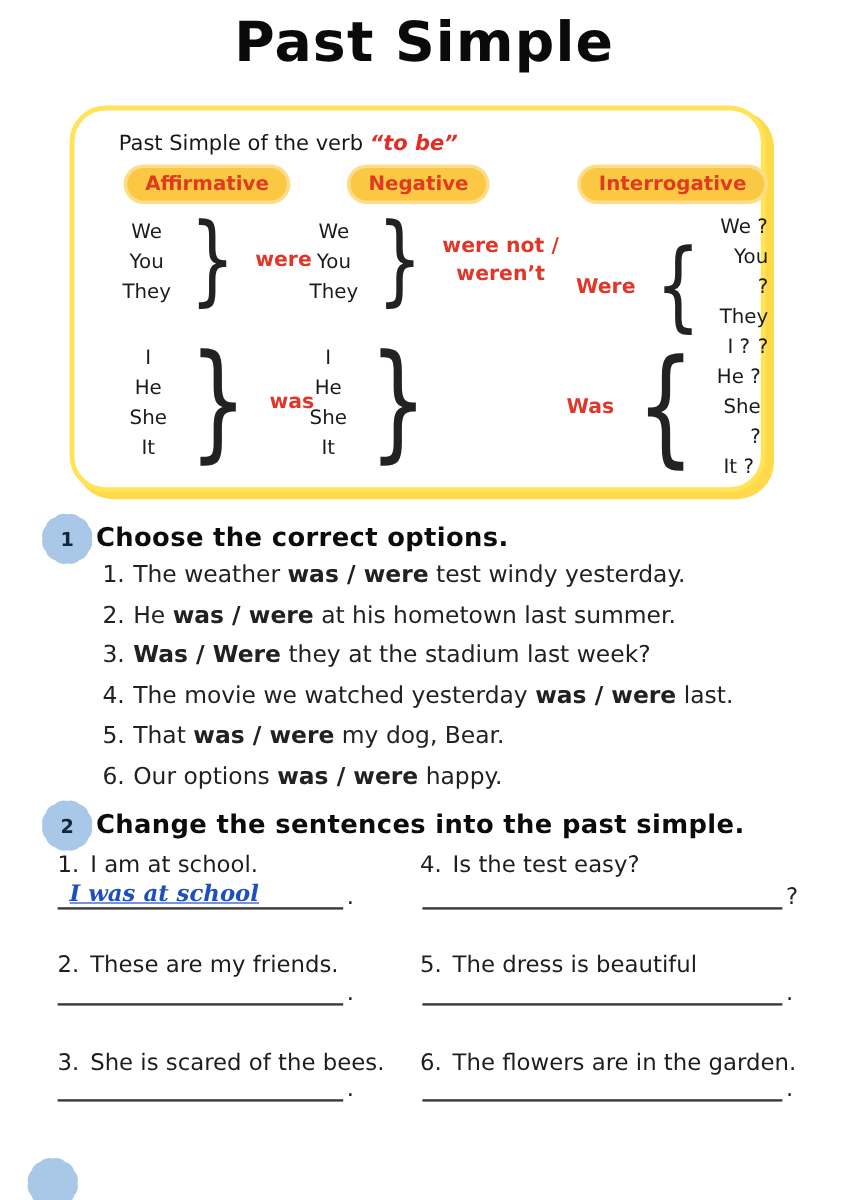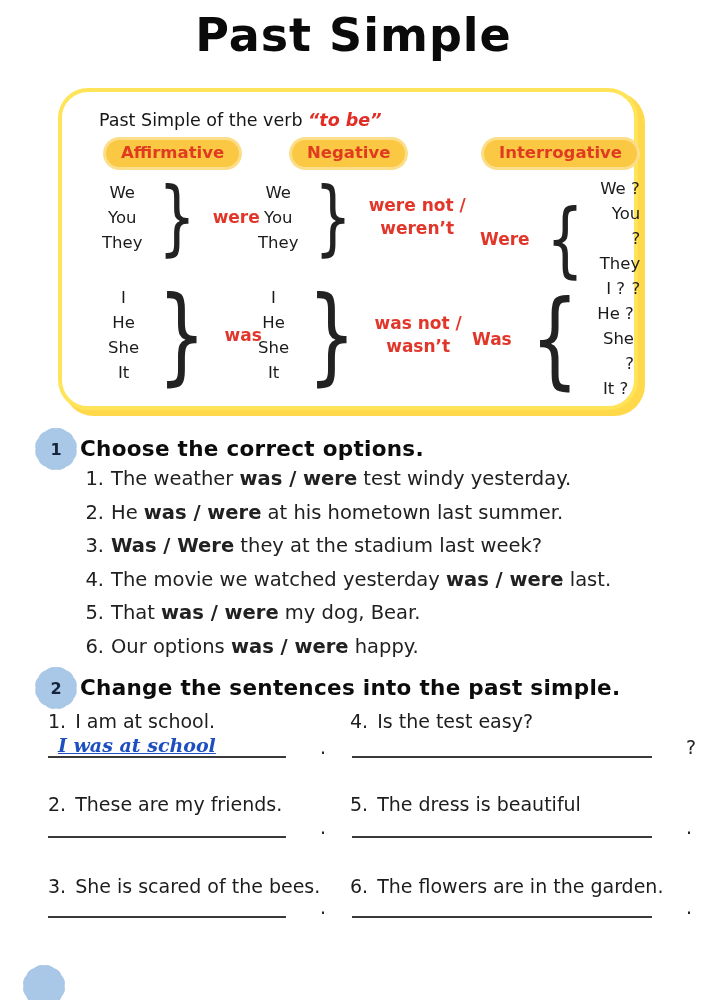--- a/index.html
+++ b/index.html
@@ -66,21 +66,21 @@
   .ex1-item b { font-weight:bold; }
   
   .prompt { position:absolute; display:flex; align-items:baseline; font-size:19px; color:#1d1d1d; }
   .prompt .n { margin-right:9px; }
   .p1 { left:48px;  top:710px; }
   .p4 { left:350px; top:710px; }
   .p2 { left:48px;  top:793px; }
   .p5 { left:350px; top:793px; }
   .p3 { left:48px;  top:875px; }
   .p6 { left:350px; top:875px; }
-  .ansrow { position:absolute; display:flex; align-items:flex-end; font-size:19px; color:#222;gap:31px; }
+  .ansrow { position:absolute; display:flex; align-items:flex-end; font-size:19px; color:#222; }
   .ansrow .line { border-bottom:2px solid #3a3a3a; height:24px; }
   .ansrow .tail { margin-left:3px; }
   .w-left  .line { width:238px; }
   .w-right .line { width:300px; }
   .a1 { left:48px;  top:734px; }
   .a4 { left:352px; top:734px; }
   .a2 { left:48px;  top:814px; }
   .a5 { left:352px; top:814px; }
   .a3 { left:48px;  top:894px; }
   .a6 { left:352px; top:894px; }
@@ -151,24 +151,20 @@
     </div>
 
     <div class="conj g2n">
       <div class="pronouns">
         <span>I</span>
         <span>He</span>
         <span>She</span>
         <span>It</span>
       </div>
       <span class="brace b4">}</span>
-      <span class="red-verb two">
-        <span style="display:block">was not /</span>
-        <span style="display:block">wasn’t</span>
-      </span>
     </div>
 
     <div class="conj g2i">
       <span class="red-verb">Was</span>
       <span class="brace b4">{</span>
       <div class="pronouns">
         <span>I ?</span>
         <span>He ?</span>
         <span>She ?</span>
         <span>It ?</span>

